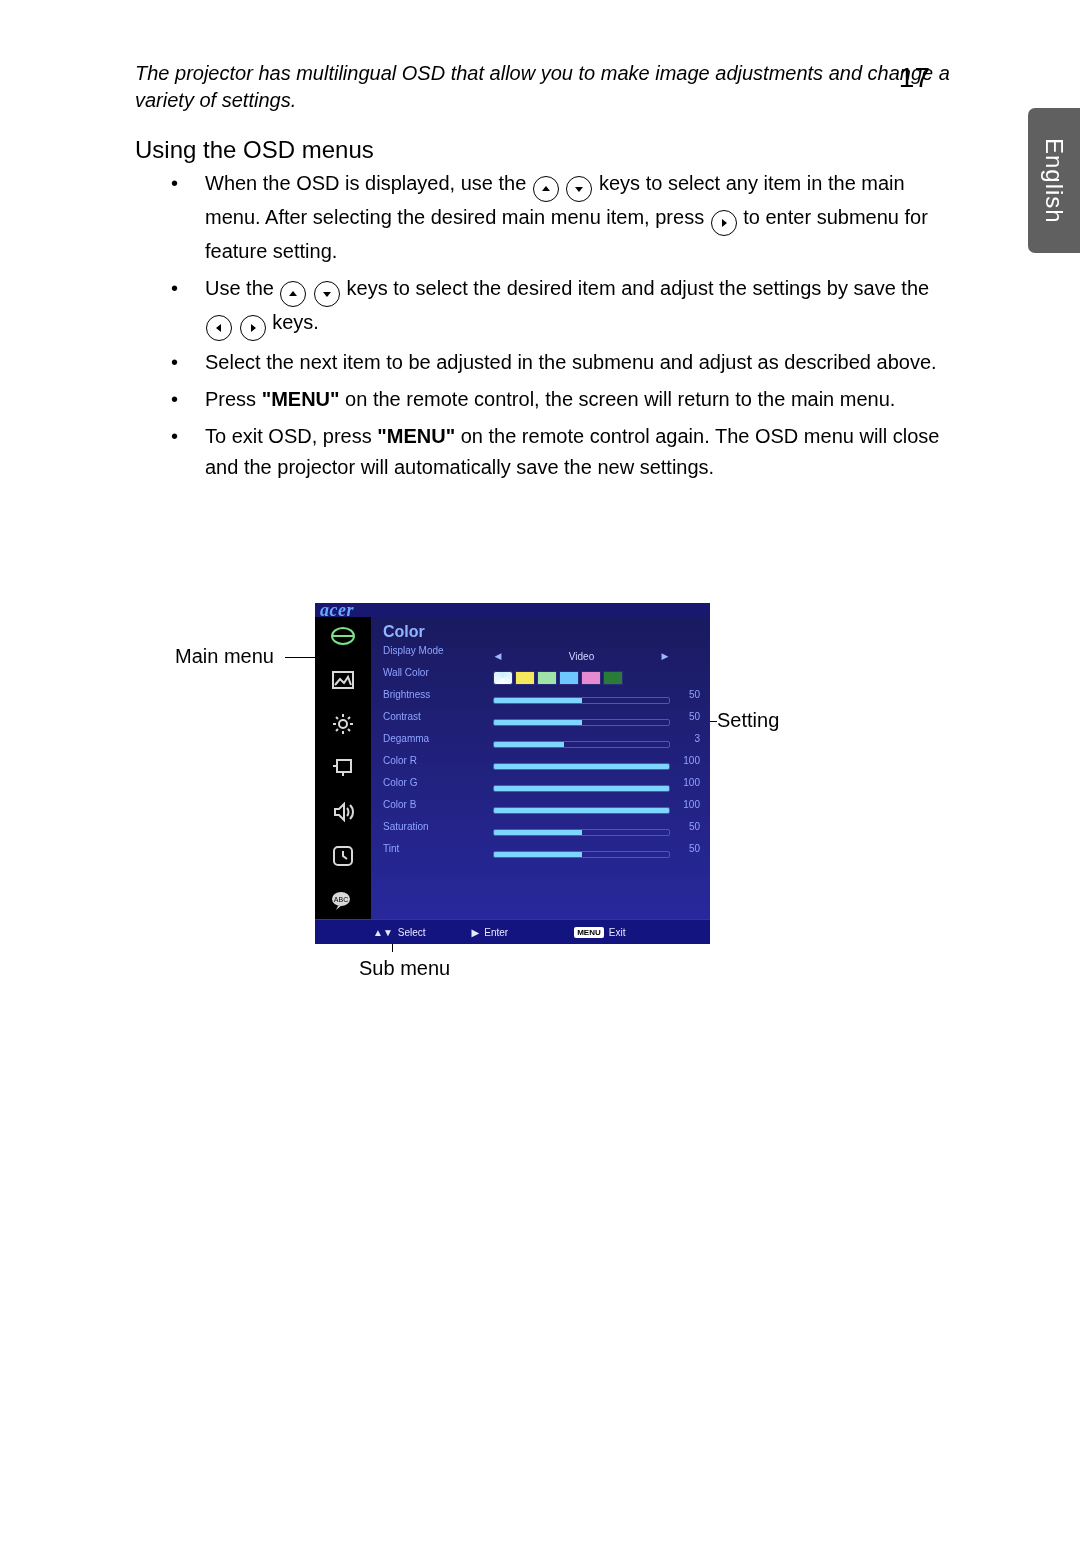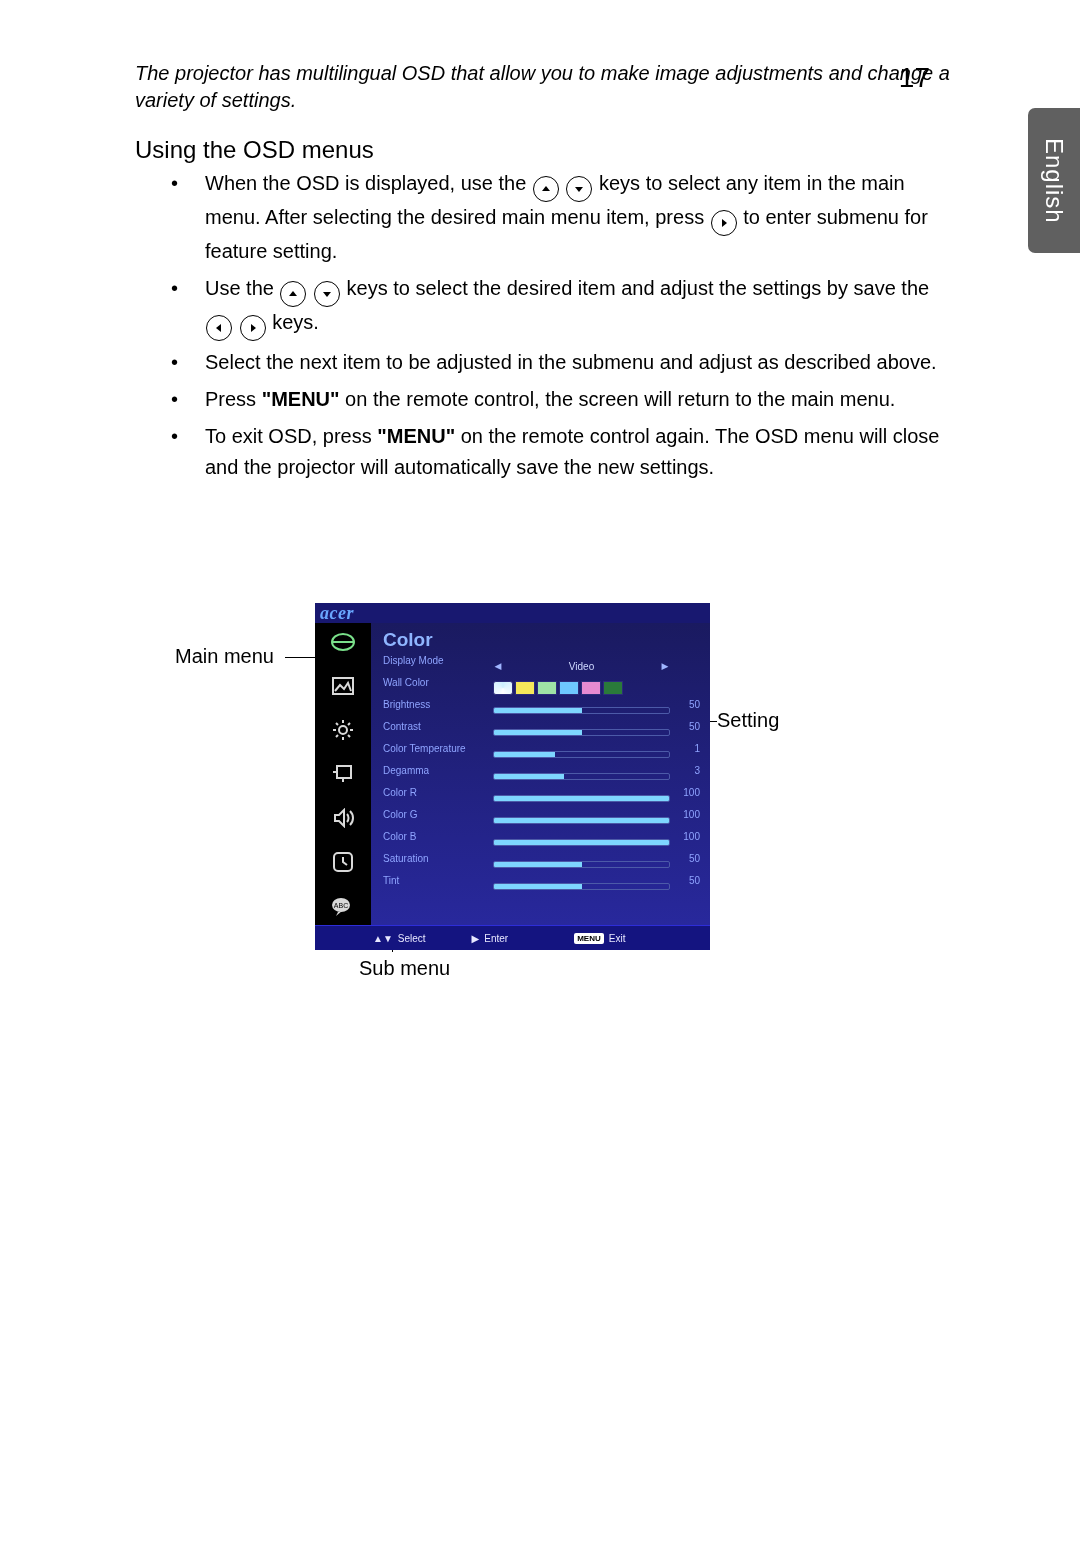--- a/index.html
+++ b/index.html
@@ -97,21 +97,21 @@
   }
   .osd {
     position: absolute;
     left: 180px;
     top: 0;
     width: 395px;
     background: #000;
     font-family: Arial, Helvetica, sans-serif;
   }
   .osd-topbar {
-    height: 20px;
+    height: 14px;
     background: #181870;
     display: flex;
     align-items: center;
     padding-left: 5px;
   }
   .osd-topbar span {
     color: #6aa7ff;
     font-family: Georgia, "Times New Roman", serif;
     font-style: italic;
     font-weight: 700;
@@ -142,21 +142,21 @@
   .osd-side .sic.sel { color: #7ae08a; }
   .osd-main {
     flex: 1;
     padding: 6px 10px 2px 12px;
     color: #8fa4ff;
     font-size: 10px;
     position: relative;
   }
   .osd-title {
     color: #8fb5ff;
-    font-size: 19px;
+    font-size: 16px;
     font-weight: 700;
     margin-bottom: 4px;
   }
   .osd-row {
     display: flex;
     height: 22px;
   }
   .osd-row .lbl { flex: 0 0 110px; }
   .osd-row .ctrl {
     flex: 1;
@@ -438,29 +438,20 @@
                 <div class="val">50</div>
               </div>
               <div class="osd-row">
                 <div class="lbl">Contrast</div>
                 <div class="ctrl">
                   <div class="slider">
                     <div class="fill" style="width: 50%;"></div>
                   </div>
                 </div>
                 <div class="val">50</div>
-              </div>
-              <div class="osd-row">
-                <div class="lbl">Color Temperature</div>
-                <div class="ctrl">
-                  <div class="slider">
-                    <div class="fill" style="width: 35%;"></div>
-                  </div>
-                </div>
-                <div class="val">1</div>
               </div>
               <div class="osd-row">
                 <div class="lbl">Degamma</div>
                 <div class="ctrl">
                   <div class="slider">
                     <div class="fill" style="width: 40%;"></div>
                   </div>
                 </div>
                 <div class="val">3</div>
               </div>

